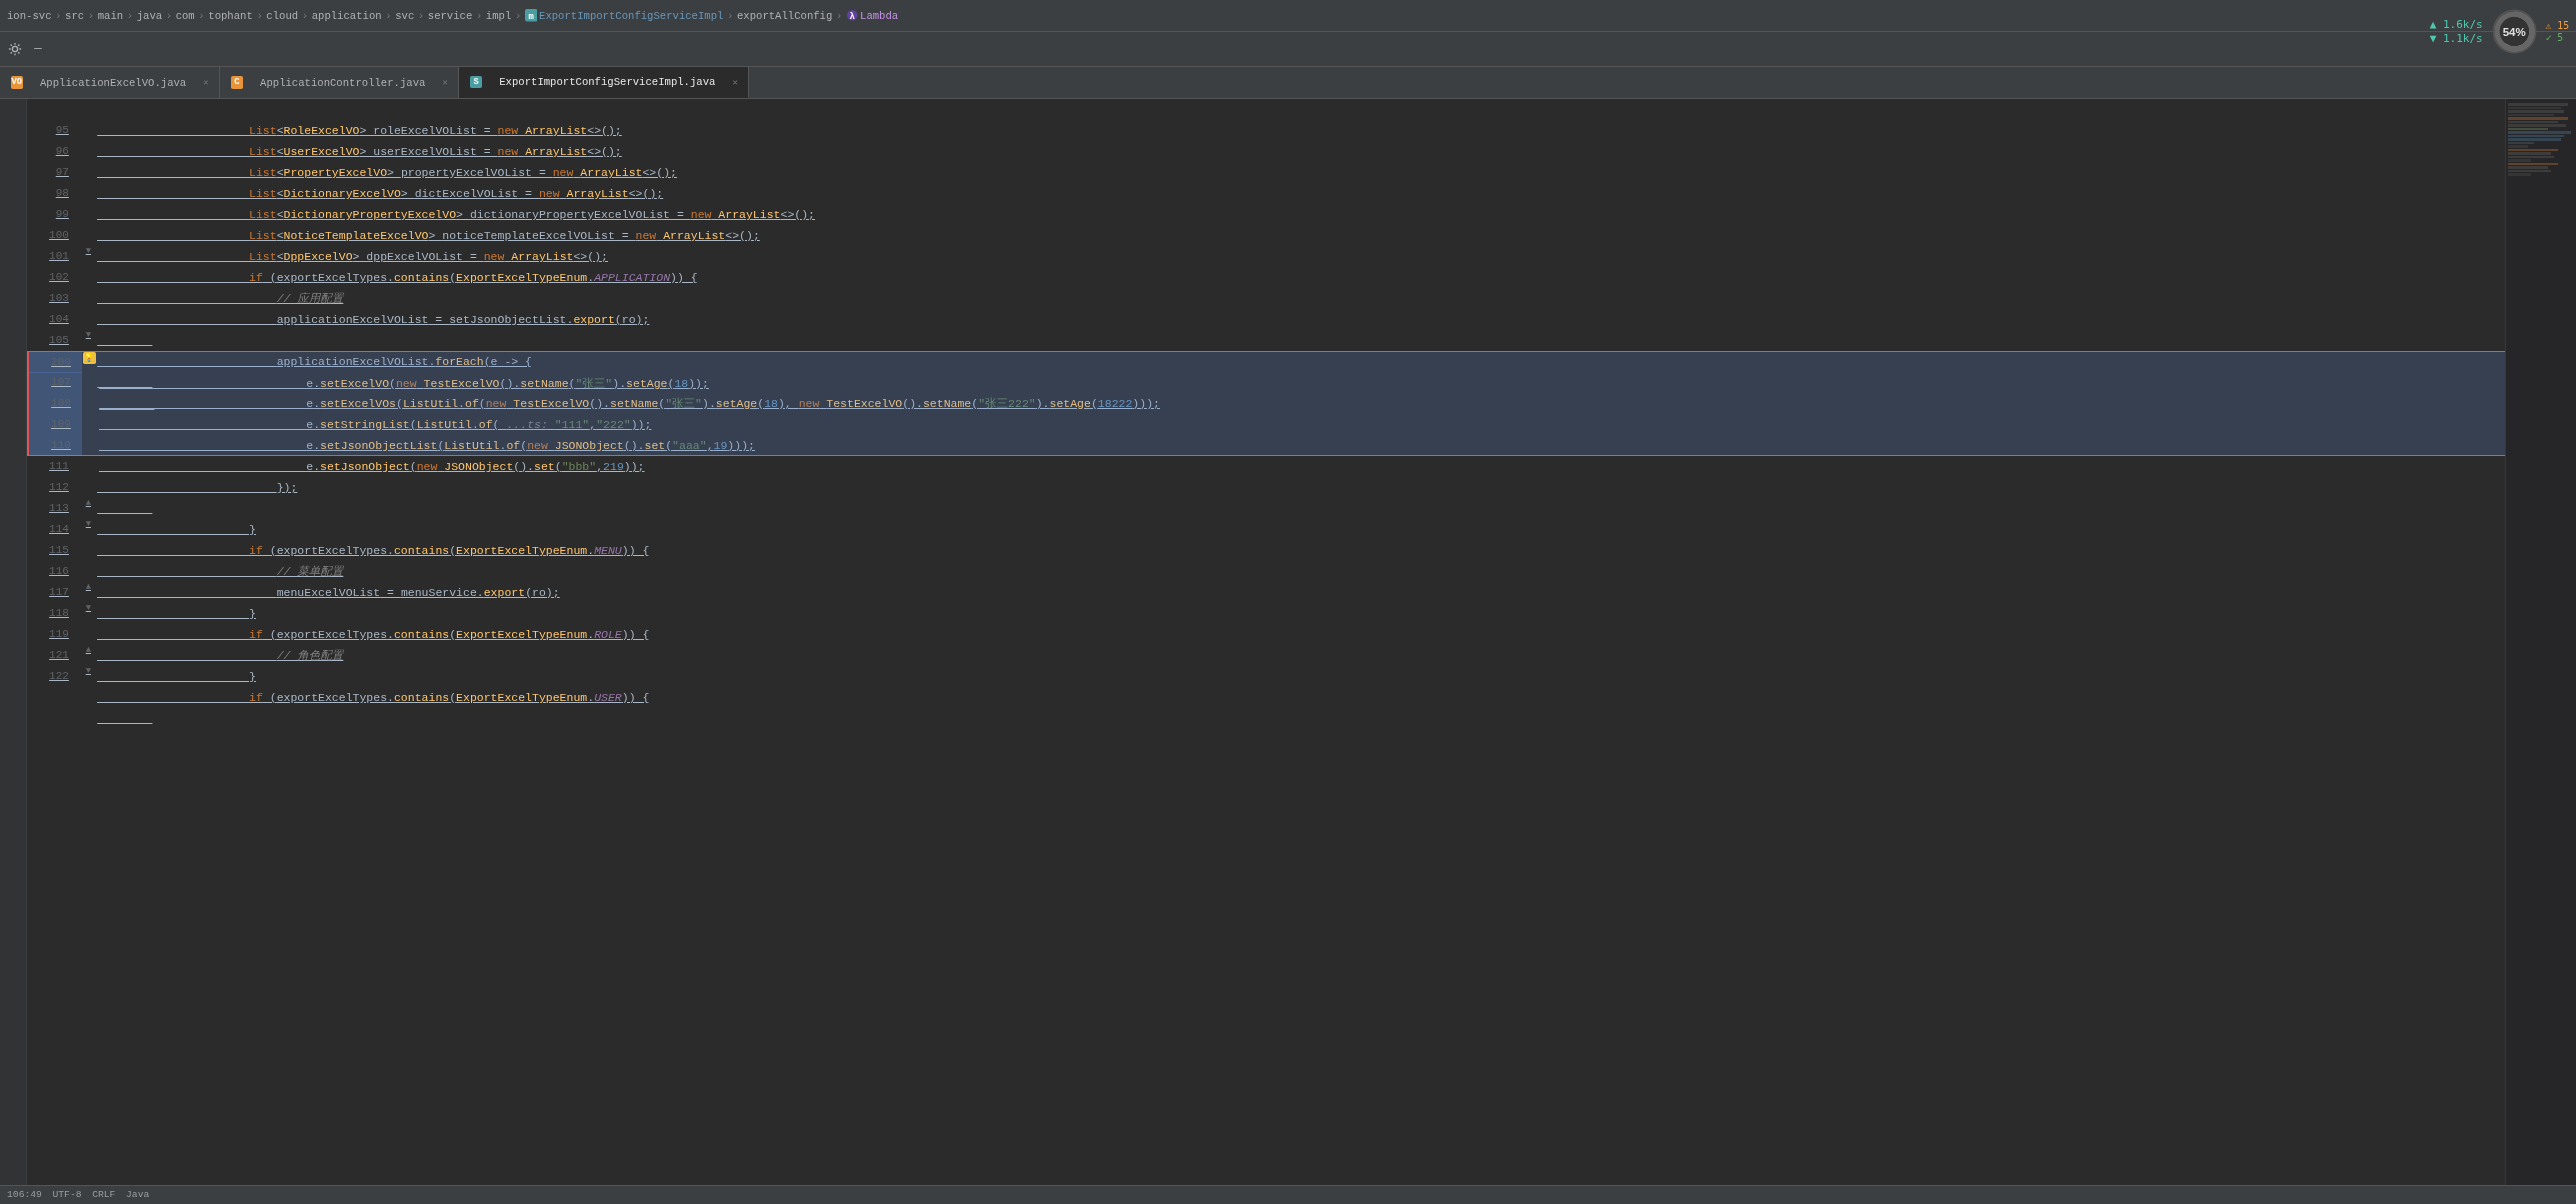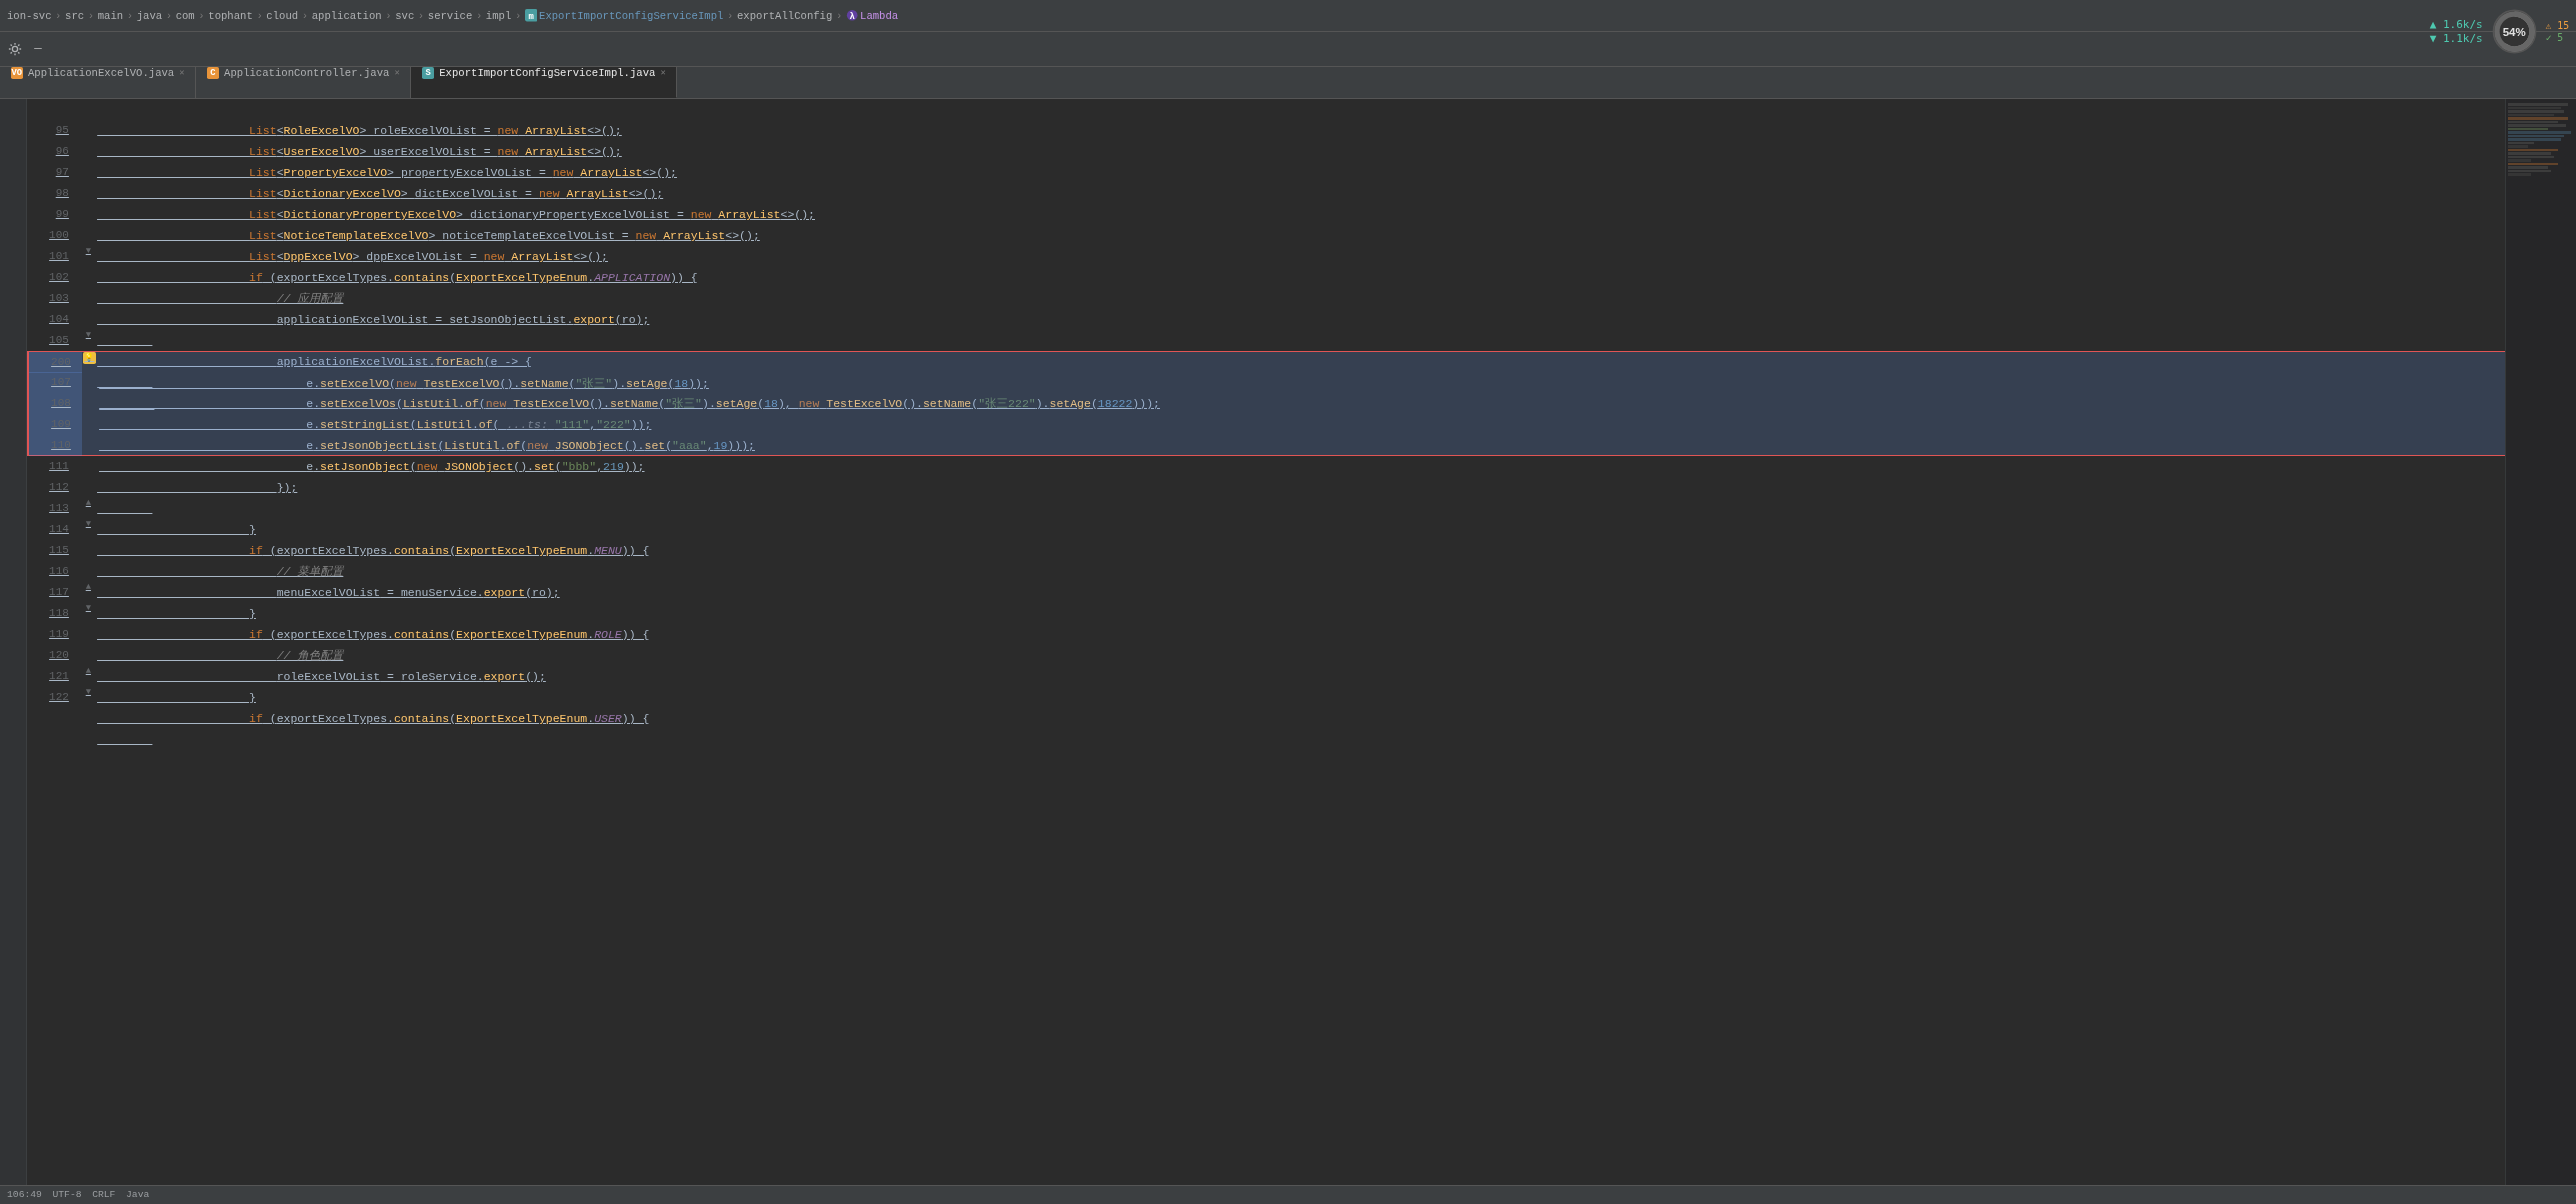--- a/index.html
+++ b/index.html
@@ -53,22 +53,23 @@
     .tab-bar {
       background: #3c3f41;
       border-bottom: 0.9px solid #555;
       height: 32px;
       display: flex;
       align-items: stretch;
       padding: 0;
     }
     .tab {
       display: flex;
+      align-items: center;
       padding: 0 10.6px;
-      gap: 5px;
+      gap: 17px;
       font-size: 10.6px;
       color: #afb1b3;
       border-right: 0.9px solid #555;
       cursor: pointer;
       white-space: nowrap;
     }
     .tab.active {
       background: #2b2b2b;
       color: #e8e8e8;
       border-bottom: 1.8px solid #2b2b2b;
@@ -533,27 +534,20 @@
       </div>
 
       <div class="code-line">
         <div class="line-num">119</div>
         <div class="gutter-col"></div>
         <div class="line-code">
           &nbsp;&nbsp;&nbsp;&nbsp;&nbsp;&nbsp;&nbsp;&nbsp;&nbsp;&nbsp;&nbsp;&nbsp;&nbsp;&nbsp;&nbsp;&nbsp;<span class="comment">// 角色配置</span>
         </div>
       </div>
 
-      <div class="code-line">
-        <div class="line-num">120</div>
-        <div class="gutter-col"></div>
-        <div class="line-code">
-          &nbsp;&nbsp;&nbsp;&nbsp;&nbsp;&nbsp;&nbsp;&nbsp;&nbsp;&nbsp;&nbsp;&nbsp;&nbsp;&nbsp;&nbsp;&nbsp;<span class="var2">roleExcelVOList</span> = <span class="var2">roleService</span>.<span class="method">export</span>();
-        </div>
-      </div>
 
       <div class="code-line">
         <div class="line-num">121</div>
         <div class="gutter-col">
           <span class="fold-arrow">▲</span>
         </div>
         <div class="line-code">
           &nbsp;&nbsp;&nbsp;&nbsp;&nbsp;&nbsp;&nbsp;&nbsp;&nbsp;&nbsp;&nbsp;&nbsp;<span class="plain">}</span>
         </div>
       </div>

